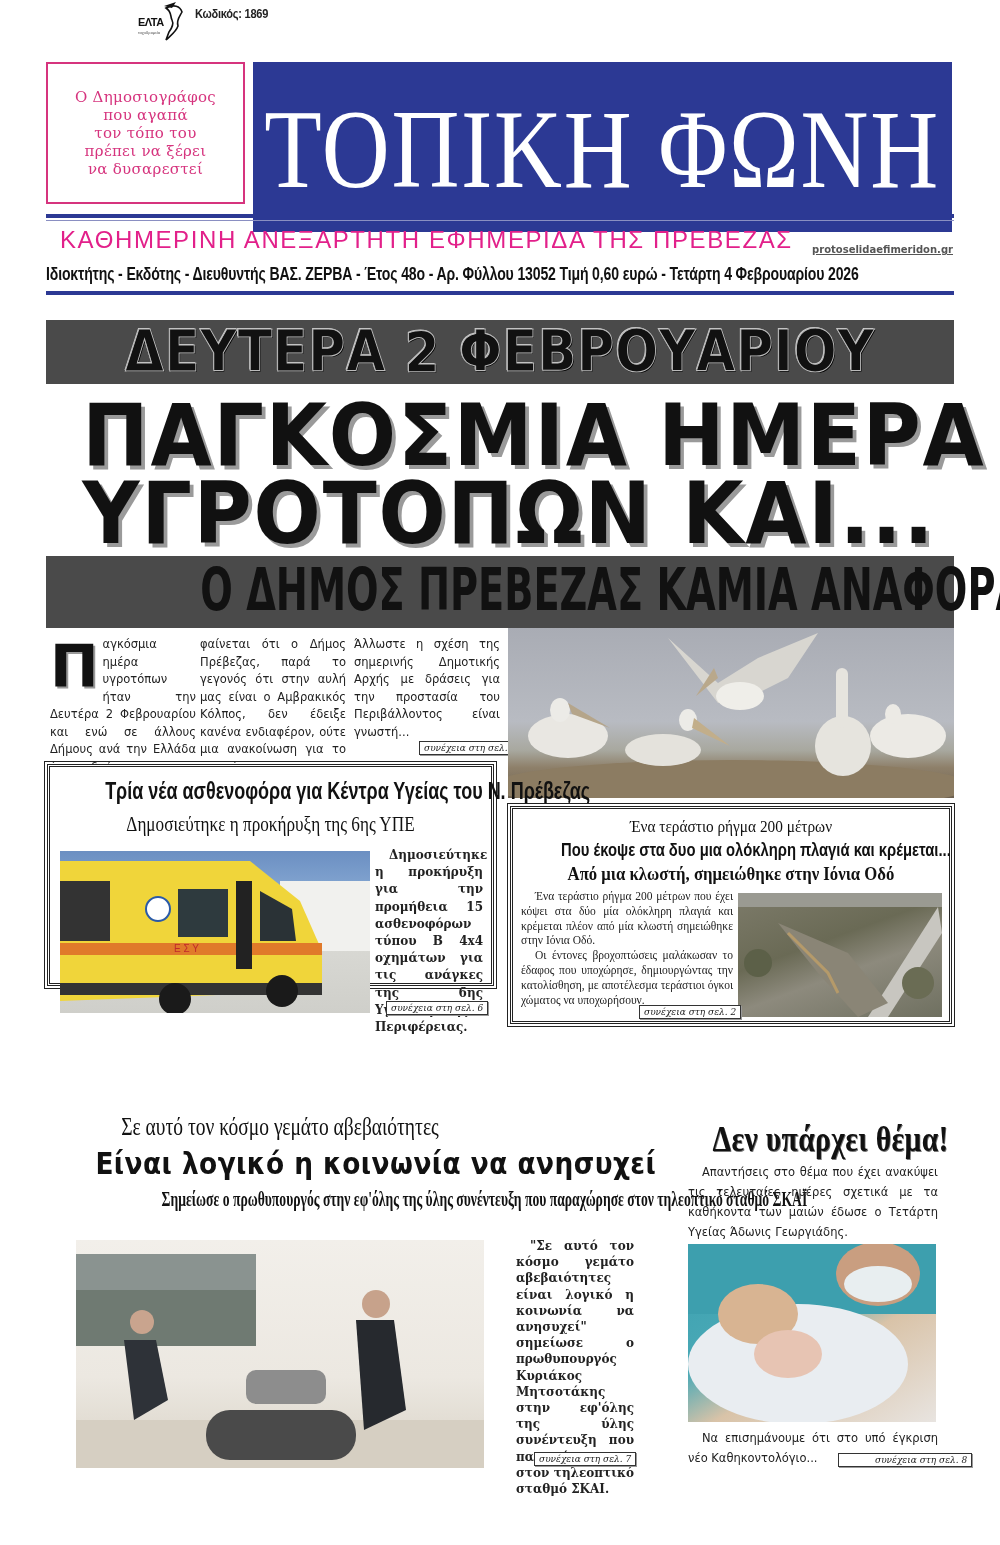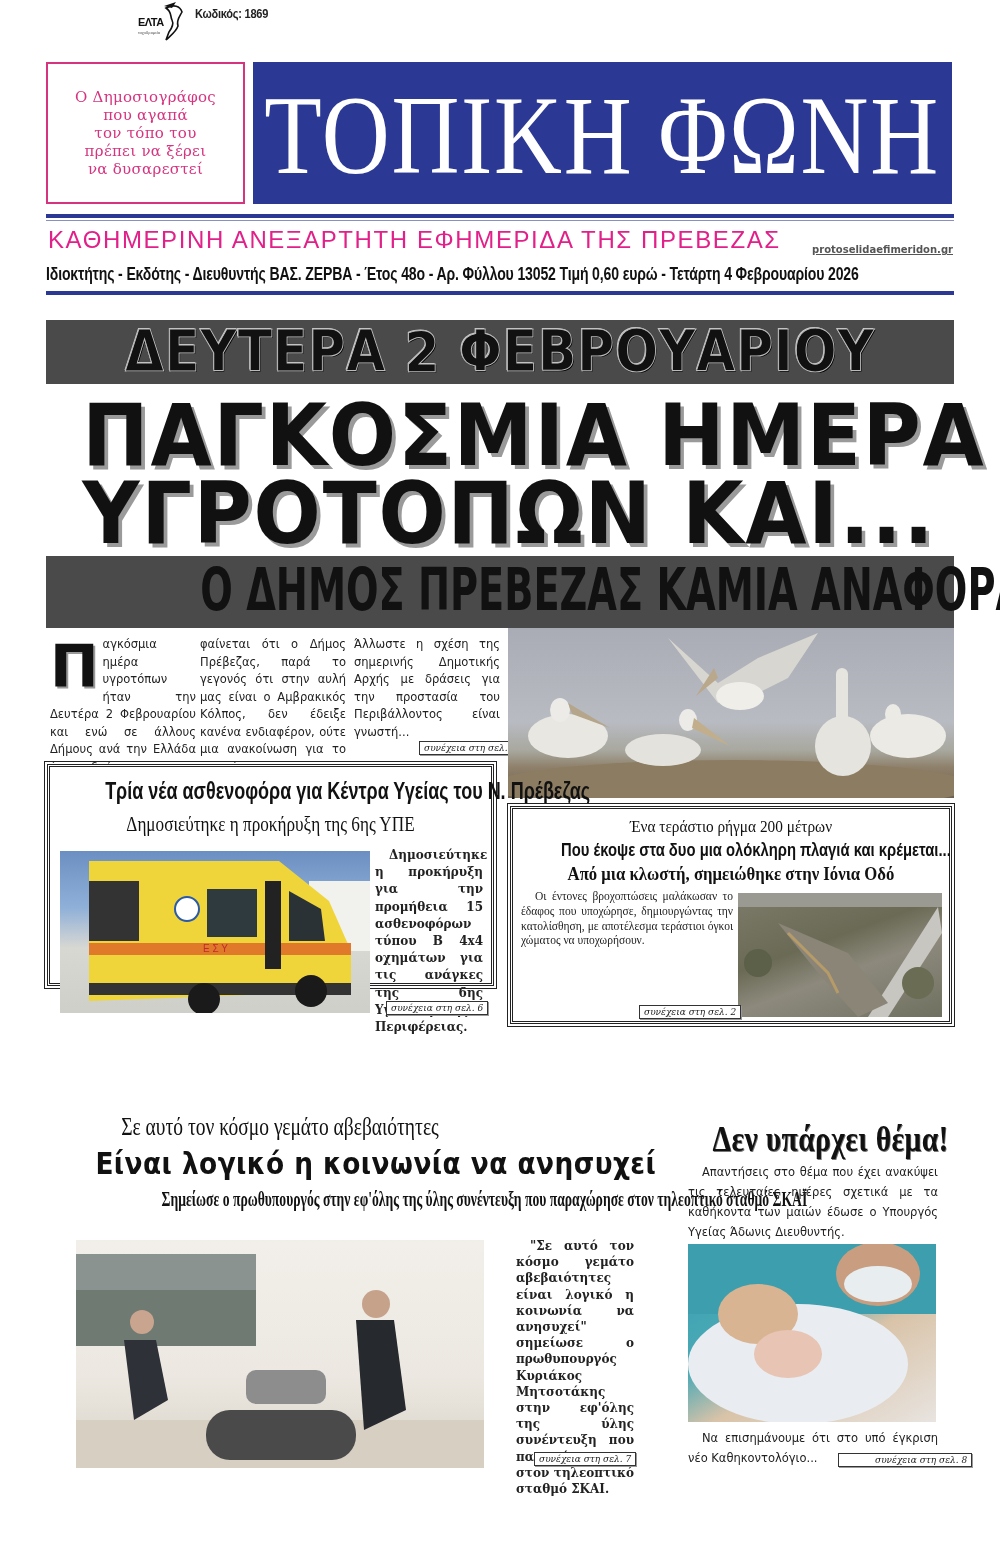--- a/index.html
+++ b/index.html
@@ -12,29 +12,29 @@
   .elta { left: 136px; top: 2px; width: 52px; height: 40px; }
   .elta-text { position: absolute; left: 2px; top: 14px; font: bold 11px "Liberation Sans", sans-serif; color: #111; letter-spacing: -0.5px; }
   .elta-sub { position: absolute; left: 2px; top: 28px; font: 4px "Liberation Sans", sans-serif; color: #555; }
   .code { left: 195px; top: 6px; font: bold 13px "Liberation Sans", sans-serif; color: #222; letter-spacing: -0.3px; transform: scaleX(0.85); transform-origin: left; }
 
   
   .motto { left: 46px; top: 62px; width: 199px; height: 142px; border: 2px solid #d6347e; display: flex; align-items: center; justify-content: center; text-align: center; }
   .motto-text { font: 15px "DejaVu Serif", serif; color: #d6347e; line-height: 18px; letter-spacing: 0.3px; white-space: pre-line; }
 
   
-  .masthead { left: 253px; top: 62px; width: 699px; height: 142px; background: #2c3994; display: flex; align-items: center; justify-content: center; }
+  .masthead { left: 253px; top: 62px; width: 699px; height: 170px; background: #2c3994; display: flex; align-items: center; justify-content: center; }
   .masthead-title { font: 112px "Liberation Serif", serif; color: #ffffff; letter-spacing: 2px; transform: scaleX(0.84); white-space: nowrap; line-height: 1; margin-top: 4px; }
 
   .rule-blue { background: #2c3994; height: 4px; }
   .rule1 { left: 46px; top: 214px; width: 908px; }
   .rule2 { left: 46px; top: 291px; width: 908px; }
   .rule-thin { background: #8a8fc2; height: 1px; left: 46px; top: 220px; width: 908px; }
 
-  .tagline { left: 48px; top: 226px; font: 24px "Liberation Sans", sans-serif; color: #e2208a; letter-spacing: 1.6px; white-space: nowrap; }
+  .tagline { left: 60px; top: 226px; font: 24px "Liberation Sans", sans-serif; color: #e2208a; letter-spacing: 1.6px; white-space: nowrap; }
   .watermark { right: 45px; top: 244px; font: bold 10px "DejaVu Sans", sans-serif; color: #555; background: #fff; padding: 0 2px; text-decoration: underline; }
   .infoline { left: 46px; top: 263px; font: bold 19px "Liberation Sans", sans-serif; color: #111; white-space: nowrap; transform: scaleX(0.74); transform-origin: left; letter-spacing: -0.2px; }
 
   
   .band { background: #4a4a4a; }
   .band1 { left: 46px; top: 320px; width: 908px; height: 64px; }
   .band1-text { left: 46px; top: 320px; width: 908px; height: 64px; text-align: center; font: 900 56px "DejaVu Sans", sans-serif; color: #111; line-height: 64px; white-space: nowrap; letter-spacing: 1px;
     text-shadow: -1px -1px 0 #ccc, 1px 1px 0 #000; transform: scaleX(0.9); -webkit-text-stroke: 1px #bbb; }
   .headline { left: 46px; width: 908px; text-align: center; font: bold 86px "DejaVu Sans", sans-serif; color: #111; white-space: nowrap; letter-spacing: 2px; text-shadow: 4px 4px 0 #9a9a9a; line-height: 1; }
   .hl1 { top: 392px; transform: scaleX(0.92); }
@@ -56,21 +56,21 @@
     background: linear-gradient(180deg, #a9acb4 0%, #b8bbc2 55%, #a8a89f 72%, #8e806a 82%, #6d604f 100%); }
 
   
   .box { border: 3px double #222; outline: 1px solid #222; outline-offset: 2px; background: #fff; }
   .box-amb { left: 47px; top: 764px; width: 447px; height: 222px; }
   .box-rip { left: 510px; top: 806px; width: 442px; height: 218px; text-decoration: underline; }
 
   .amb-title { position: absolute; left: 0; width: 100%; top: 10px; text-align: center; font: bold 24px "Liberation Sans", sans-serif; transform: scaleX(0.75); white-space: nowrap; color: #111; }
   .amb-sub { position: absolute; left: 0; width: 100%; top: 44px; text-align: center; font: 22px "Liberation Serif", serif; transform: scaleX(0.78); white-space: nowrap; color: #111; }
   .amb-photo { position: absolute; left: 10px; top: 84px; width: 310px; height: 162px; overflow: hidden;
-    background: linear-gradient(180deg, #6b8fc2 0%, #8fb0d8 35%, #d8d8d3 60%, #cfcfca 100%); padding-left: 29px; }
+    background: linear-gradient(180deg, #6b8fc2 0%, #8fb0d8 35%, #d8d8d3 60%, #cfcfca 100%); }
   .amb-text { position: absolute; left: 325px; top: 80px; width: 108px; font: bold 12px "DejaVu Serif", serif; line-height: 17.2px; text-align: justify; color: #222; text-indent: 14px; }
   .amb-cont { position: absolute; left: 336px; top: 234px; }
 
   .rip-kicker { position: absolute; left: 0; width: 100%; top: 8px; text-align: center; font: 17px "Liberation Serif", serif; transform: scaleX(0.9); white-space: nowrap; }
   .rip-title { position: absolute; left: 0; width: 100%; top: 30px; text-align: center; font: bold 19px "Liberation Sans", sans-serif; transform: scaleX(0.78); white-space: nowrap; }
   .rip-sub { position: absolute; left: 0; width: 100%; top: 54px; text-align: center; font: bold 19px "Liberation Serif", serif; transform: scaleX(0.88); white-space: nowrap; }
   .rip-text { position: absolute; left: 8px; top: 80px; width: 212px; font: 11.5px "Liberation Serif", serif; line-height: 14.8px; text-align: justify; color: #222; }
   .rip-text p { text-indent: 14px; }
   .rip-photo { position: absolute; left: 225px; top: 84px; width: 204px; height: 124px; overflow: hidden;
     background: linear-gradient(160deg, #7d7b6a 0%, #6a6a55 40%, #8d8a7d 60%, #6f7060 100%); }
@@ -177,20 +177,21 @@
   </div>
   <div class="amb-text">Δημοσιεύτηκε η προκήρυξη για την προμήθεια 15 ασθενοφόρων τύπου Β 4x4 οχημάτων για τις ανάγκες της 6ης Υγειονομικής Περιφέρειας.</div>
   <div class="cont-tag amb-cont">συνέχεια στη σελ. 6</div>
 </div>
 
 <div class="abs box box-rip">
   <div class="rip-kicker">Ένα τεράστιο ρήγμα 200 μέτρων</div>
   <div class="rip-title">Που έκοψε στα δυο μια ολόκληρη πλαγιά και κρέμεται...</div>
   <div class="rip-sub">Από μια κλωστή, σημειώθηκε στην Ιόνια Οδό</div>
   <div class="rip-text">
+    <p>Ένα τεράστιο ρήγμα 200 μέτρων που έχει κόψει στα δύο μία ολόκληρη πλαγιά και κρέμεται πλέον από μία κλωστή σημειώθηκε στην Ιόνια Οδό.</p>
     <p>Οι έντονες βροχοπτώσεις μαλάκωσαν το έδαφος που υποχώρησε, δημιουργώντας την κατολίσθηση, με αποτέλεσμα τεράστιοι όγκοι χώματος να υποχωρήσουν.</p>
   </div>
   <div class="rip-photo">
     <svg width="204" height="124" viewBox="0 0 204 124">
       <rect width="204" height="14" fill="#9a9a92"></rect>
       <path d="M200 14 L130 124 L150 124 L204 40 Z" fill="#c8c6c0"></path>
       <path d="M40 30 L110 60 L150 110 L120 124 L80 80 Z" fill="#8a8576"></path>
       <path d="M50 40 L90 80 L100 100" stroke="#b59a6a" stroke-width="3" fill="none"></path>
       <circle cx="20" cy="70" r="14" fill="#5c6048"></circle>
       <circle cx="180" cy="90" r="16" fill="#6a6c54"></circle>
@@ -212,21 +213,21 @@
     <path d="M280 80 L318 80 L330 170 L288 190 Z" fill="#26292e"></path>
     <circle cx="300" cy="64" r="14" fill="#c7a28b"></circle>
     <rect x="130" y="170" width="150" height="50" rx="24" fill="#4a4a4a"></rect>
     <rect x="170" y="130" width="80" height="34" rx="10" fill="#8d8d8d"></rect>
   </svg>
 </div>
 <div class="abs mit-text">"Σε αυτό τον κόσμο γεμάτο αβεβαιότητες είναι λογικό η κοινωνία να ανησυχεί" σημείωσε ο πρωθυπουργός Κυριάκος Μητσοτάκης στην εφ'όλης της ύλης συνέντευξη που παραχώρησε στον τηλεοπτικό σταθμό ΣΚΑΙ.</div>
 <div class="abs cont-tag mit-cont">συνέχεια στη σελ. 7</div>
 
 <div class="abs th-title">Δεν υπάρχει θέμα!</div>
-<div class="abs th-text">Απαντήσεις στο θέμα που έχει ανακύψει τις τελευταίες ημέρες σχετικά με τα καθήκοντα των μαιών έδωσε ο Υπουργός Υγείας Άδωνις Διευθυντής.</div>
+<div class="abs th-text">Απαντήσεις στο θέμα που έχει ανακύψει τις τελευταίες ημέρες σχετικά με τα καθήκοντα των μαιών έδωσε ο Τετάρτη Υγείας Άδωνις Γεωργιάδης.</div>
 <div class="abs th-photo">
   <svg width="248" height="178" viewBox="0 0 248 178">
     <rect x="0" y="0" width="248" height="70" fill="#3d9fae"></rect>
     <ellipse cx="190" cy="30" rx="42" ry="32" fill="#c99e80"></ellipse>
     <ellipse cx="190" cy="40" rx="34" ry="18" fill="#e8eef0"></ellipse>
     <ellipse cx="110" cy="120" rx="110" ry="60" fill="#e9edf1"></ellipse>
     <ellipse cx="70" cy="70" rx="40" ry="30" fill="#d8b492"></ellipse>
     <ellipse cx="100" cy="110" rx="34" ry="24" fill="#e7c4b3"></ellipse>
   </svg>
 </div>

